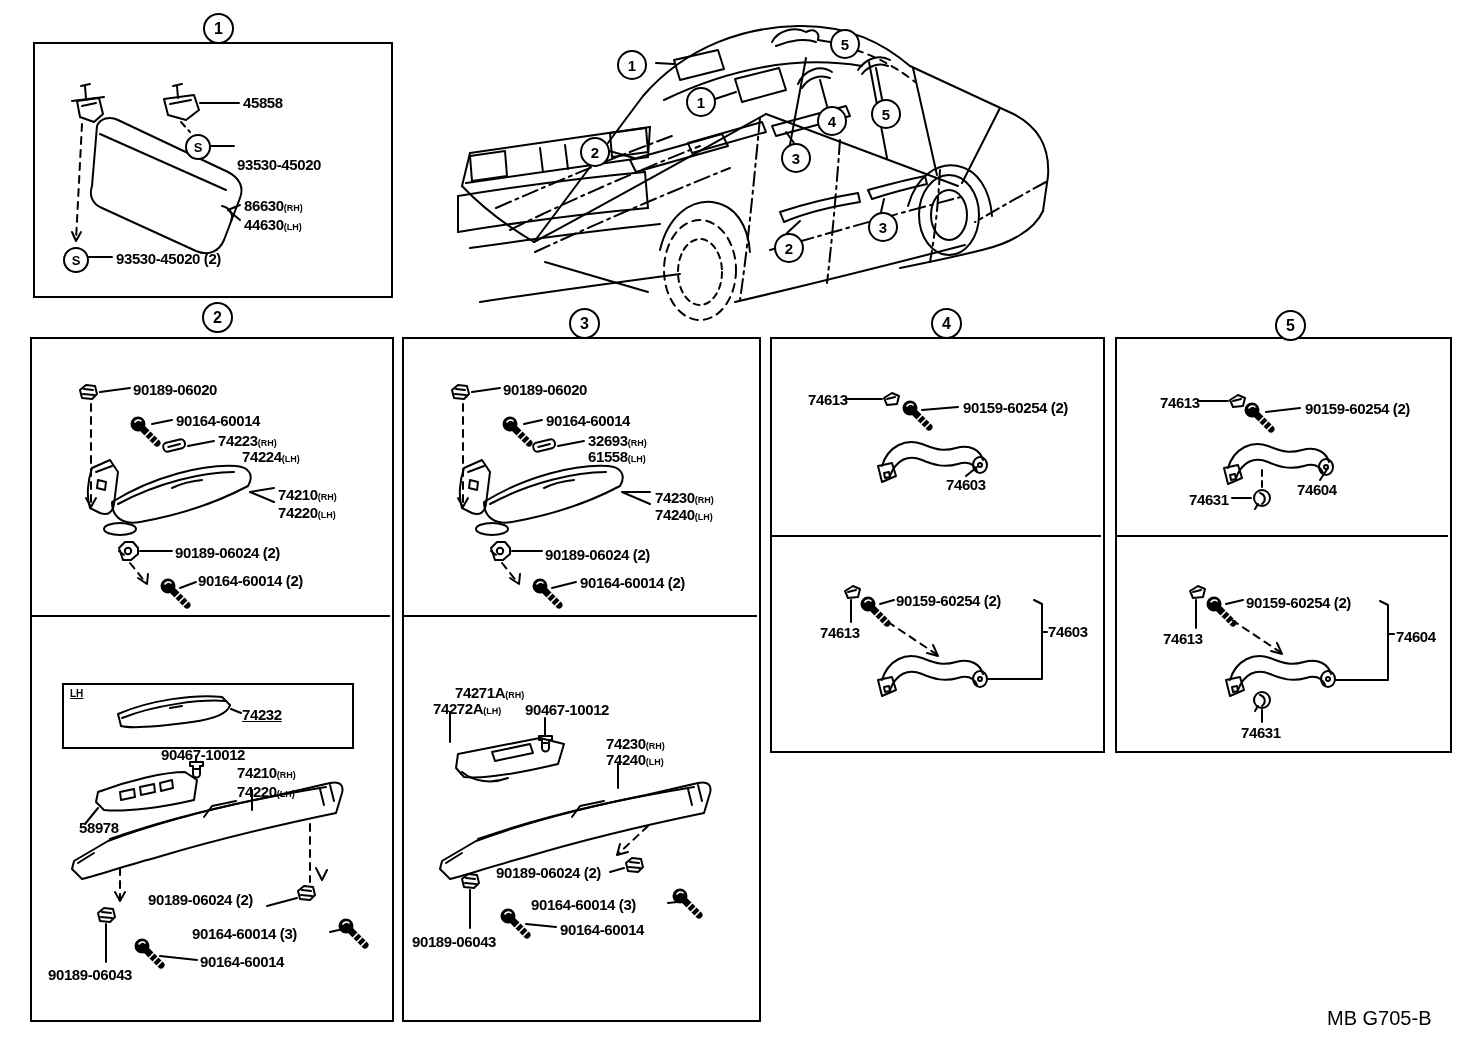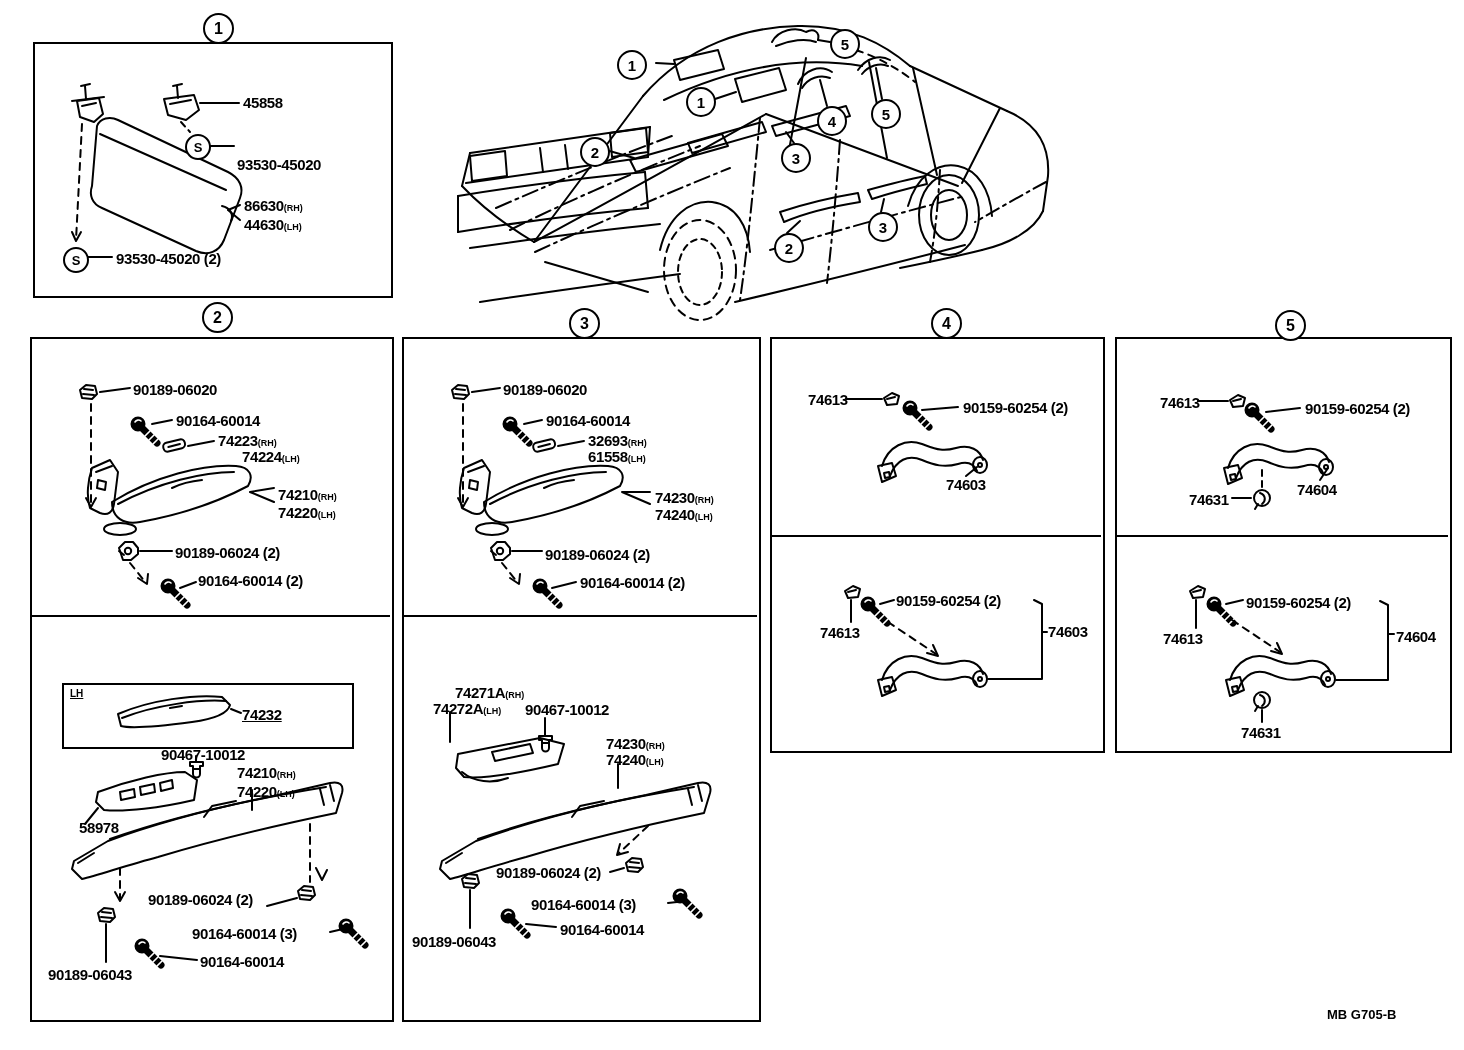--- a/index.html
+++ b/index.html
@@ -11,21 +11,21 @@
   .pl{position:absolute;z-index:4;font-weight:700;font-size:15px;letter-spacing:-0.4px;
       white-space:nowrap;line-height:18px;}
   .pl .sfx{font-size:9px;letter-spacing:0;}
   .numcirc{position:absolute;z-index:5;width:27px;height:27px;border:2.5px solid #000;border-radius:50%;
       display:flex;align-items:center;justify-content:center;font-weight:700;font-size:16px;background:#fff;}
   .carcirc{position:absolute;z-index:5;width:26px;height:26px;border:2.5px solid #000;border-radius:50%;
       display:flex;align-items:center;justify-content:center;font-weight:700;font-size:15px;background:#fff;}
   .scirc{position:absolute;z-index:5;width:22px;height:22px;border:2px solid #000;border-radius:50%;
       display:flex;align-items:center;justify-content:center;font-weight:700;font-size:13px;background:#fff;}
   .insetlbl{position:absolute;z-index:4;font-weight:700;font-size:10px;text-decoration:underline;}
-  .footer{position:absolute;z-index:4;font-weight:700;font-size:13px;letter-spacing:0;}
+  .footer{position:absolute;z-index:4;font-weight:400;font-size:20px;letter-spacing:0;}
 </style>
 </head>
 <body>
 
 <div id="stage">
 
   <svg id="art" width="1464" height="1050" viewBox="0 0 1464 1050">
     <defs>
       <g id="screw" stroke="#000" stroke-width="2" fill="none">
         <circle cx="0" cy="0" r="6.5" fill="#000"></circle>

